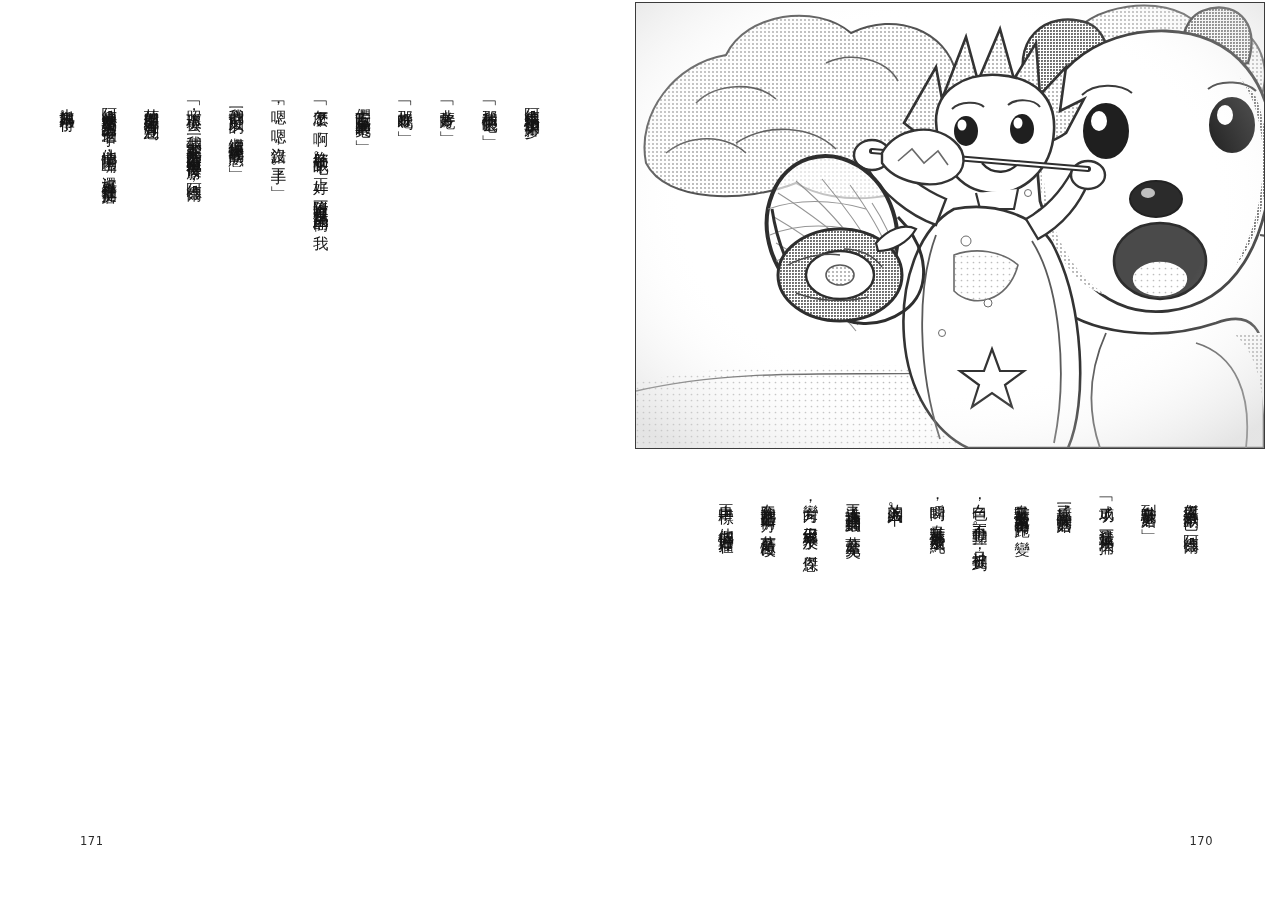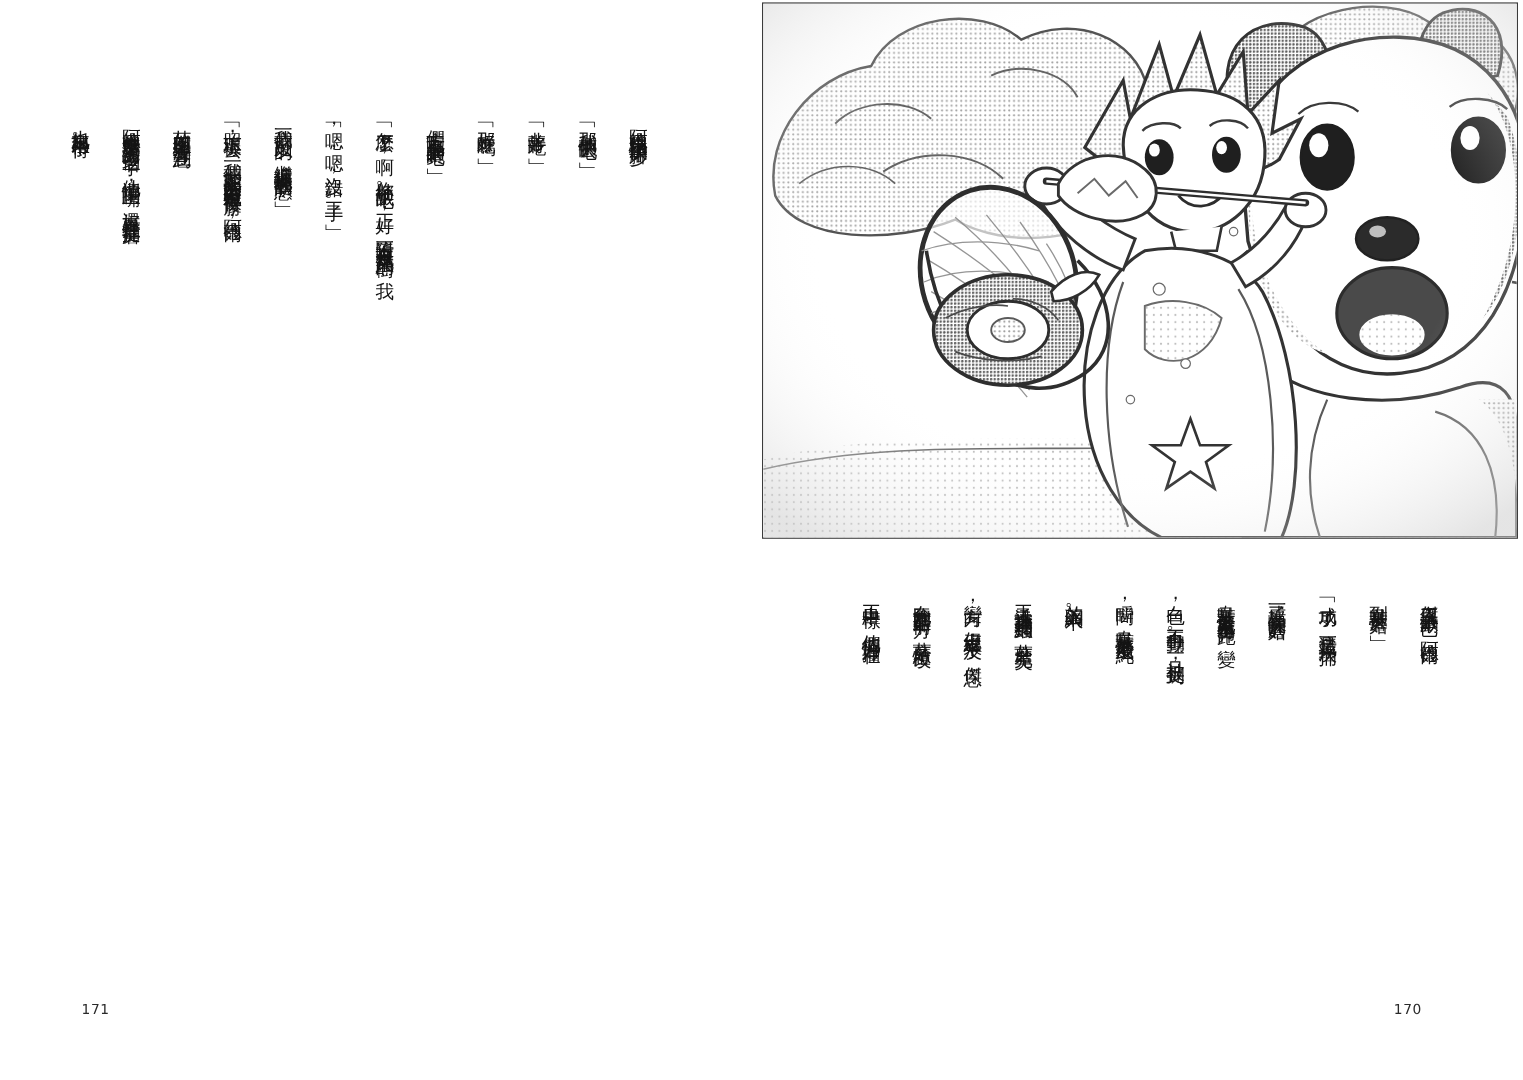--- a/index.html
+++ b/index.html
@@ -51,22 +51,22 @@
   .left-text .vcol {
     margin-left: 26px;
   }
   .page-num {
     position: absolute;
     font-family: "DejaVu Sans", "Liberation Sans", sans-serif;
     font-size: 11.5px;
     color: #2a2a2a;
     letter-spacing: 0.5px;
   }
-  .page-num-left { left: 68px; bottom: 52px; }
-  .page-num-right { right: 84px; bottom: 52px; margin-left: 20px; }
+  .page-num-left { left: 80px; bottom: 52px; }
+  .page-num-right { right: 56px; bottom: 52px; margin-left: 20px; }
 
   
   .right-page {
     position: absolute;
     left: 620px; top: 0;
     width: 649px; height: 900px;
   }
   .illo-frame {
     position: absolute;
     left: 15px;

